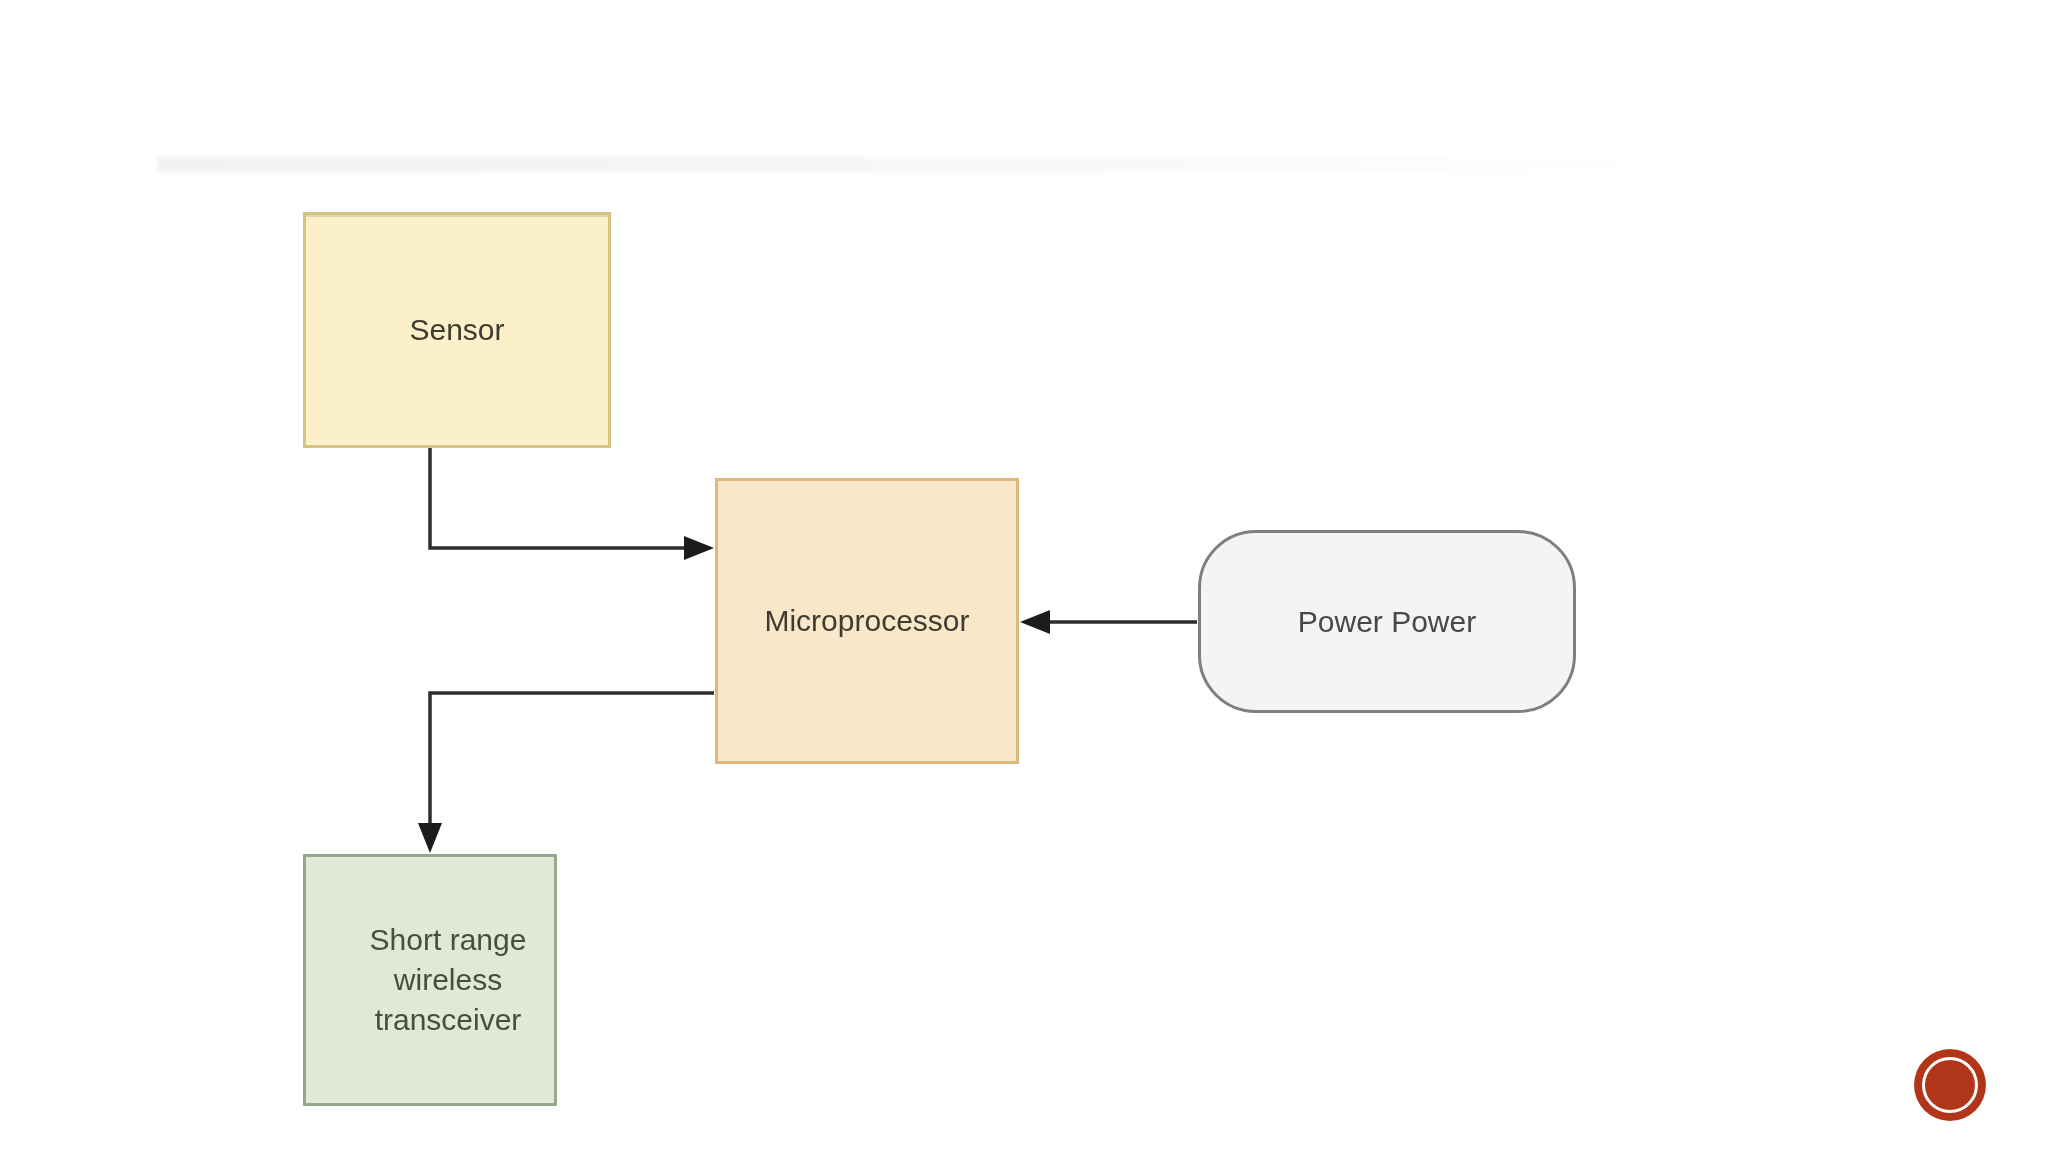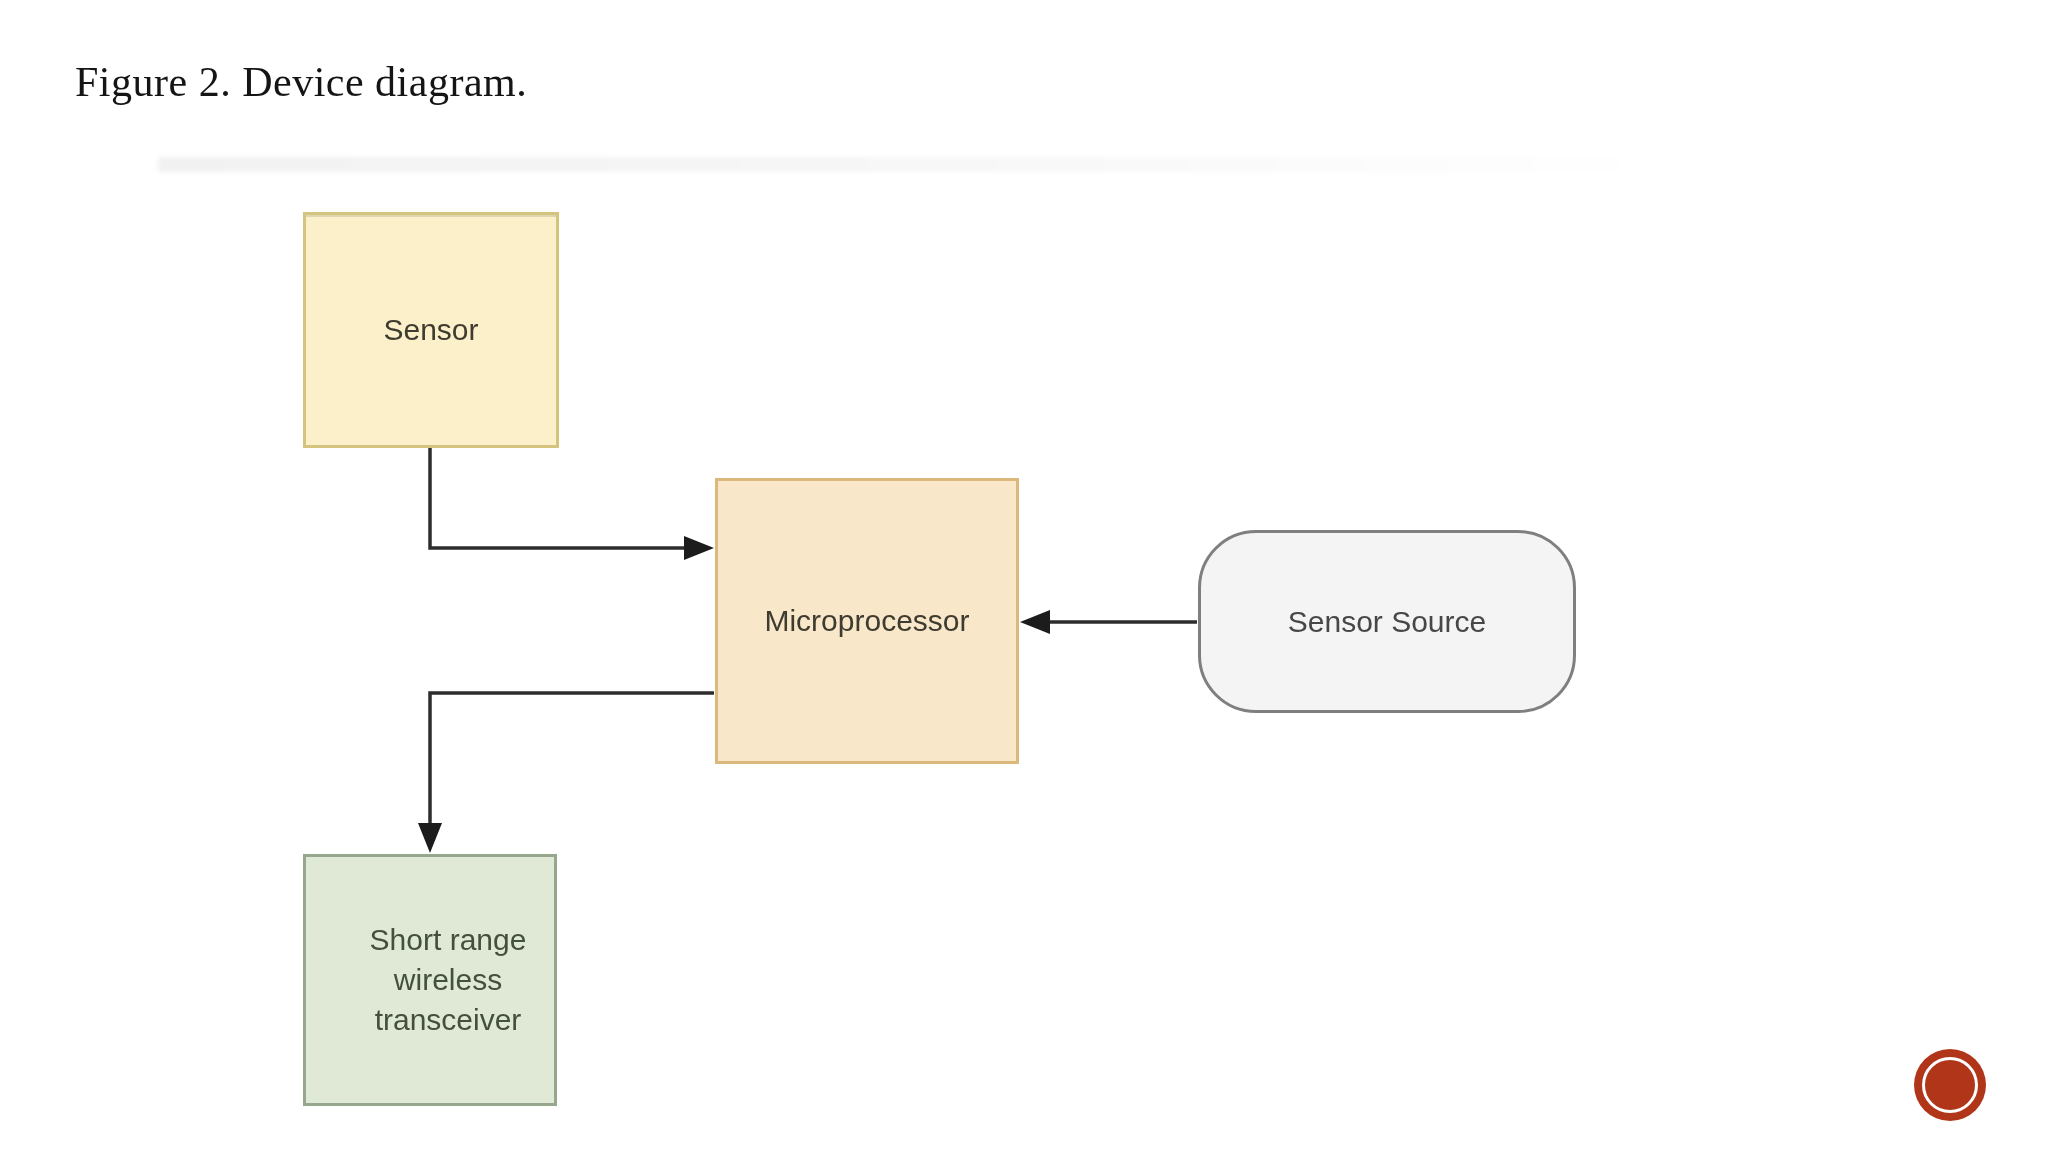--- a/index.html
+++ b/index.html
@@ -49,21 +49,21 @@
     justify-content: center;
     text-align: center;
     font-size: 30px;
     color: #3e3b30;
     line-height: 40px;
   }
   .node .label { display: block; }
 
   .node-sensor {
     left: 303px; top: 212px;
-    width: 256px; height: 236px;
+    width: 308px; height: 236px;
     background: #fbf0c9;
     border: 3px solid #d5c47e;
     box-shadow: inset 0 2px 0 rgba(130,130,120,0.25);
   }
   .node-microprocessor {
     left: 715px; top: 478px;
     width: 304px; height: 286px;
     background: #f9e7c9;
     border: 3px solid #dcb97b;
   }
@@ -112,21 +112,20 @@
     border: 3px solid #ffffff;
     border-radius: 50%;
     box-sizing: border-box;
   }
 </style>
 </head>
 <body>
 
 <div id="slide">
 
-  <div class="caption">Figure 2. Device diagram.</div>
 
   <div class="faint-band"></div>
 
   <svg id="edges" viewBox="0 0 2048 1152" xmlns="http://www.w3.org/2000/svg">
 
     <g>
       <path d="M 430 448 L 430 548 L 692 548" fill="none" stroke="#2d2d2d" stroke-width="3.5"></path>
       <polygon points="714,548 684,536 684,560" fill="#1c1c1c"></polygon>
     </g>
 
@@ -143,21 +142,21 @@
 
   <div class="node node-sensor">
     <span class="label">Sensor</span>
   </div>
 
   <div class="node node-microprocessor">
     <span class="label">Microprocessor</span>
   </div>
 
   <div class="node node-power-source">
-    <span class="label">Sensor Source</span>
+    <span class="label">Power Power</span>
   </div>
 
   <div class="node node-transceiver">
     <span class="label">Short range wireless transceiver</span>
   </div>
 
   <div class="accent-dot">
     <span class="inner-ring"></span>
   </div>
 

